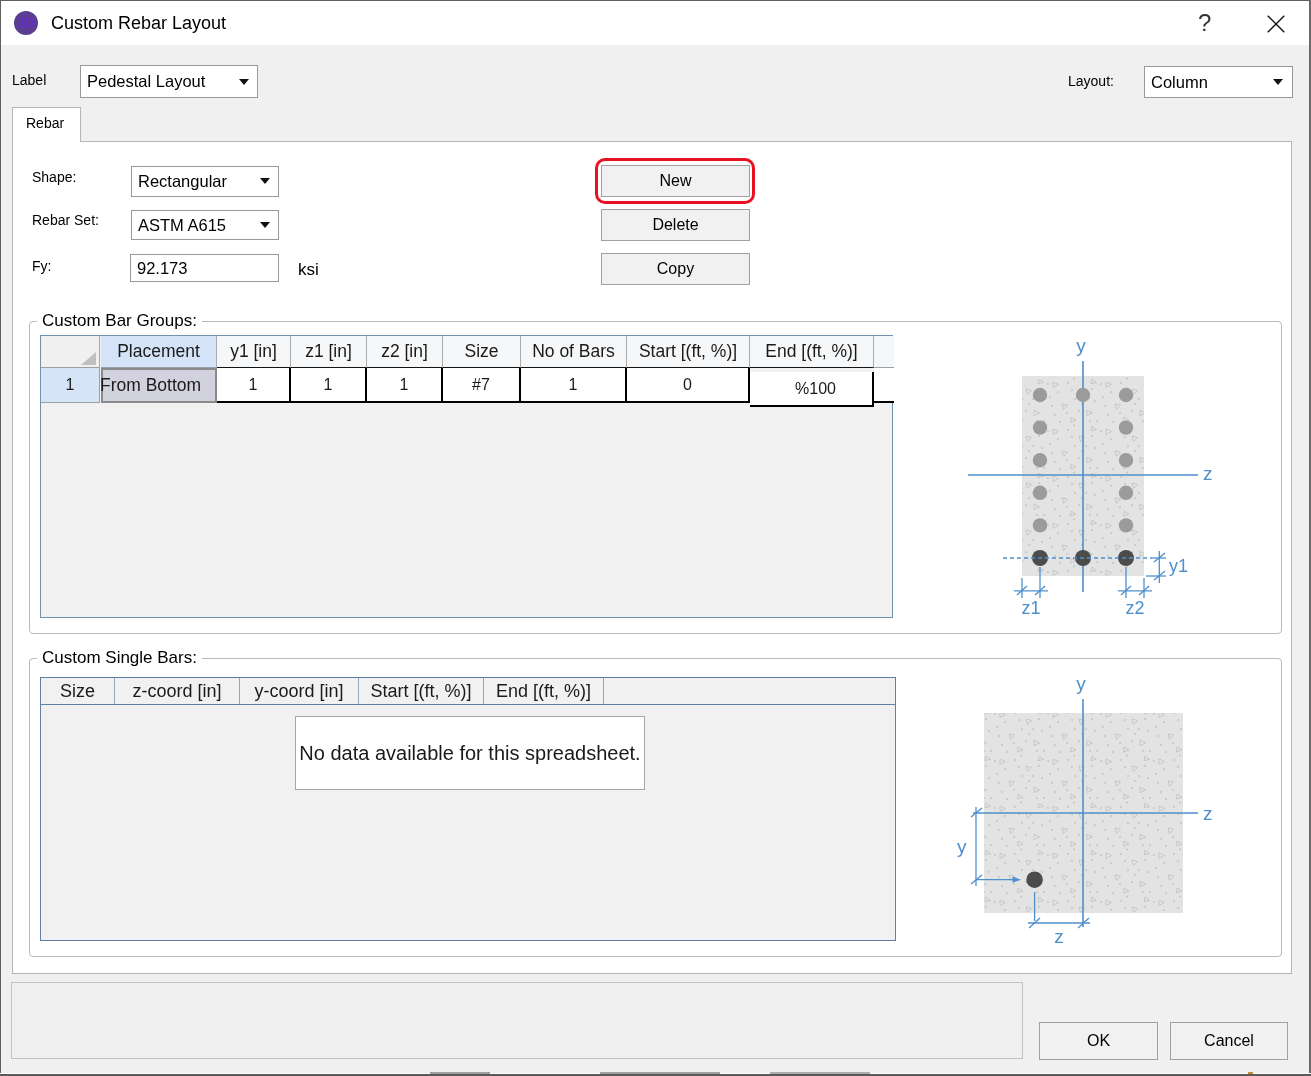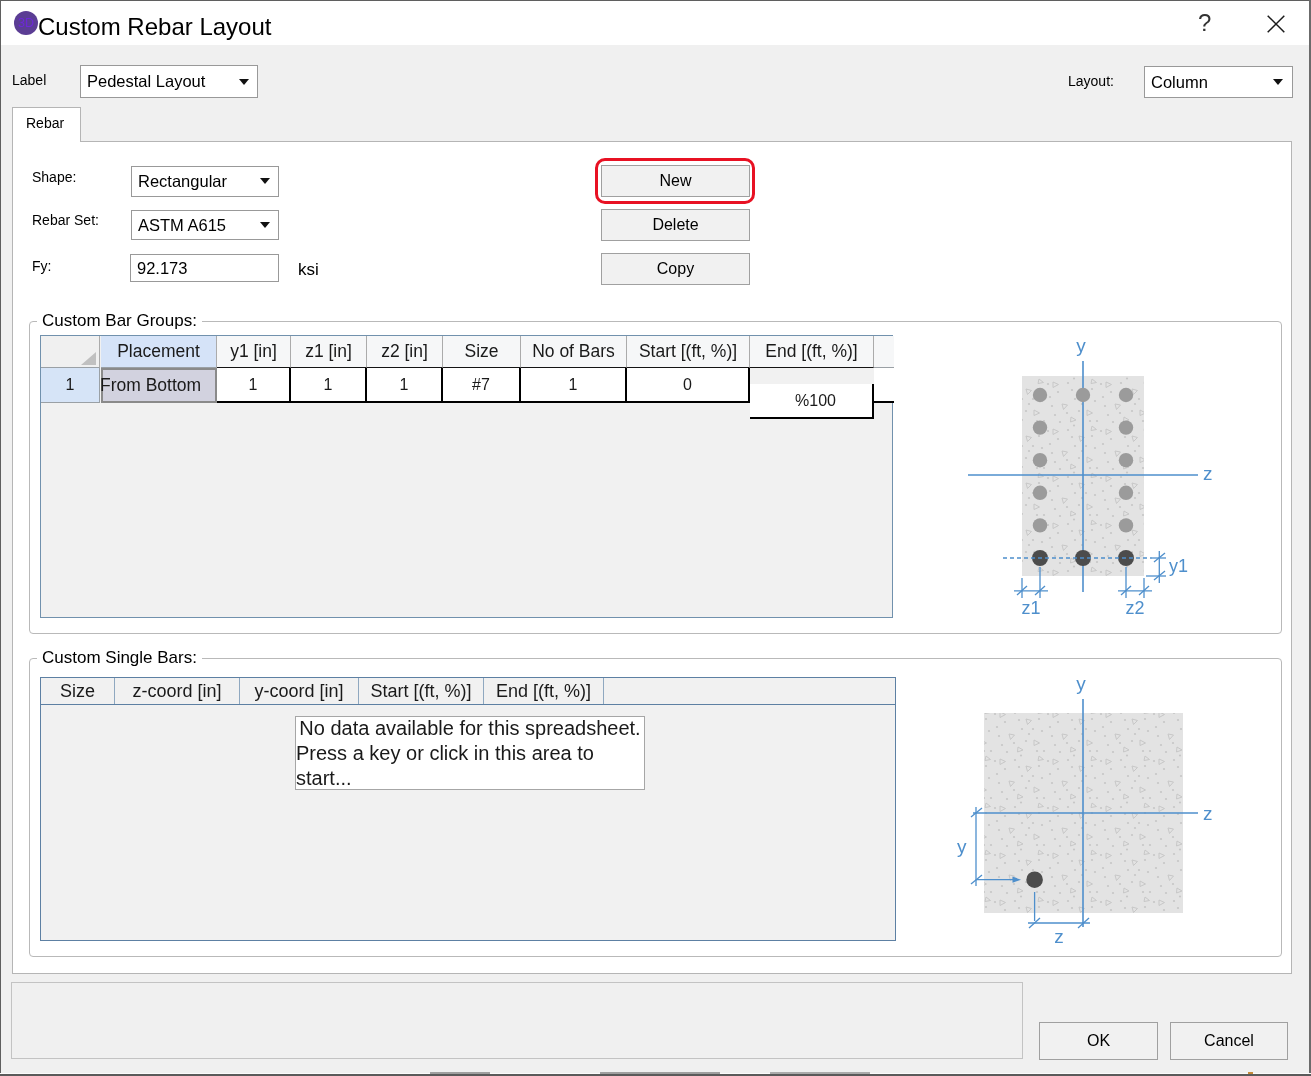--- a/index.html
+++ b/index.html
@@ -23,21 +23,21 @@
 </head>
 <body>
 
   <div class="abs" style="left:0;top:0;width:1311px;height:1px;background:#5f5f5f;"></div>
   <div class="abs" style="left:0;top:0;width:1px;height:1073px;background:#5f5f5f;"></div>
   <div class="abs" style="left:1309px;top:0;width:2px;height:1073px;background:#6b6b6b;"></div>
 
   <div class="abs" style="left:1px;top:1px;width:1308px;height:44px;background:#ffffff;"></div>
   <div class="abs" style="left:14px;top:11px;width:24px;height:24px;border-radius:50%;background:#5b3d94;"></div>
   <div class="abs" style="left:14px;top:11px;width:24px;height:24px;border-radius:50%;display:flex;align-items:center;justify-content:center;color:#6d28d9;font-size:12.5px;">3D</div>
-  <div class="lbl" style="left:38px;top:13px;font-size:24px;">Custom Rebar Layout</div>
+  <div class="lbl" style="left:51px;top:13px;font-size:18px;">Custom Rebar Layout</div>
   <div class="lbl" style="left:1198px;top:9px;font-size:24px;color:#333;">?</div>
   <svg class="abs" style="left:1267px;top:15px;" width="18" height="18" viewBox="0 0 18 18">
     <path d="M0.7 0.7 L17.3 17.3 M17.3 0.7 L0.7 17.3" stroke="#1a1a1a" stroke-width="1.5" fill="none"></path>
   </svg>
 
   <div class="lbl" style="left:12px;top:72px;">Label</div>
   <div class="combo" style="left:80px;top:65px;width:178px;height:33px;">
     <div class="txt">Pedestal Layout</div>
     <div class="arrow" style="right:8px;top:13px;"></div>
   </div>
@@ -95,21 +95,21 @@
     <div class="abs dc" style="left:0;top:32px;width:59px;background:#d6e4f7;border-right:1px solid #9aa0a5;border-bottom:1px solid #9aa0a5;height:35px;">1</div>
     <div class="abs dc" style="left:60px;top:32px;width:116px;height:35px;background:#d2d2df;border:2px solid #8a8a8a;justify-content:flex-start;padding-left:0;font-size:17.5px;">
       <span style="margin-left:-3px;">From Bottom</span>
     </div>
     <div class="abs dc dw" style="left:176px;top:32px;width:74px;">1</div>
     <div class="abs dc dw" style="left:250px;top:32px;width:76px;">1</div>
     <div class="abs dc dw" style="left:326px;top:32px;width:76px;">1</div>
     <div class="abs dc dw" style="left:402px;top:32px;width:78px;">#7</div>
     <div class="abs dc dw" style="left:480px;top:32px;width:106px;">1</div>
     <div class="abs dc dw" style="left:586px;top:32px;width:123px;">0</div>
-    <div class="abs dc dw" style="left:709px;top:48px;width:124px;padding-left:9px;">%100</div>
+    <div class="abs dc dw" style="left:709px;top:36px;width:124px;padding-left:9px;">%100</div>
     <div class="abs" style="left:833px;top:32px;width:20px;height:35px;background:#fff;border-bottom:2px solid #000;"></div>
   </div>
 
   <svg class="abs" style="left:940px;top:330px;" width="345" height="300" viewBox="0 0 345 300">
     <defs>
       <pattern id="spk" width="53" height="47" patternUnits="userSpaceOnUse">
         <rect width="53" height="47" fill="#e3e3e3"></rect>
         <g fill="none" stroke="#c7c7c7" stroke-width="1" stroke-linejoin="round">
           <path d="M7 5 L12.5 7.5 L7 10.5 Z"></path>
           <path d="M33 12 L38.5 13.5 L34.5 17.5 Z"></path>
@@ -195,21 +195,20 @@
 
   <div class="abs" id="t2" style="left:40px;top:677px;width:856px;height:264px;border:1px solid #5d80a3;background:#f1f1f1;">
     <div class="abs h2" style="left:0;top:0;width:74px;">Size</div>
     <div class="abs h2" style="left:74px;top:0;width:125px;">z-coord [in]</div>
     <div class="abs h2" style="left:199px;top:0;width:119px;">y-coord [in]</div>
     <div class="abs h2" style="left:318px;top:0;width:125px;">Start [(ft, %)]</div>
     <div class="abs h2" style="left:443px;top:0;width:120px;">End [(ft, %)]</div>
     <div class="abs" style="left:0;top:26px;width:854px;height:1px;background:#5d80a3;"></div>
     <div class="abs" style="left:254px;top:38px;width:350px;height:74px;background:#fff;border:1px solid #a6a6a6;display:flex;flex-direction:column;align-items:center;justify-content:center;font-size:20px;line-height:25px;">
       <div>No data available for this spreadsheet.</div>
-      <div>Press a key or click in this area to start...</div>
     </div>
   </div>
 
   <svg class="abs" style="left:940px;top:660px;" width="350" height="310" viewBox="0 0 350 310">
     <rect x="44" y="53" width="199" height="200" fill="url(#spk)"></rect>
     <line x1="143" y1="39" x2="143" y2="267" stroke="#4e8fcc" stroke-width="1.6"></line>
     <line x1="33" y1="153" x2="258" y2="153" stroke="#4e8fcc" stroke-width="1.6"></line>
     <text x="141" y="30" fill="#4e8fcc" font-size="19" text-anchor="middle">y</text>
     <text x="263" y="160" fill="#4e8fcc" font-size="19">z</text>
     <circle cx="94.6" cy="219.7" r="8.3" fill="#4c4c4c"></circle>

